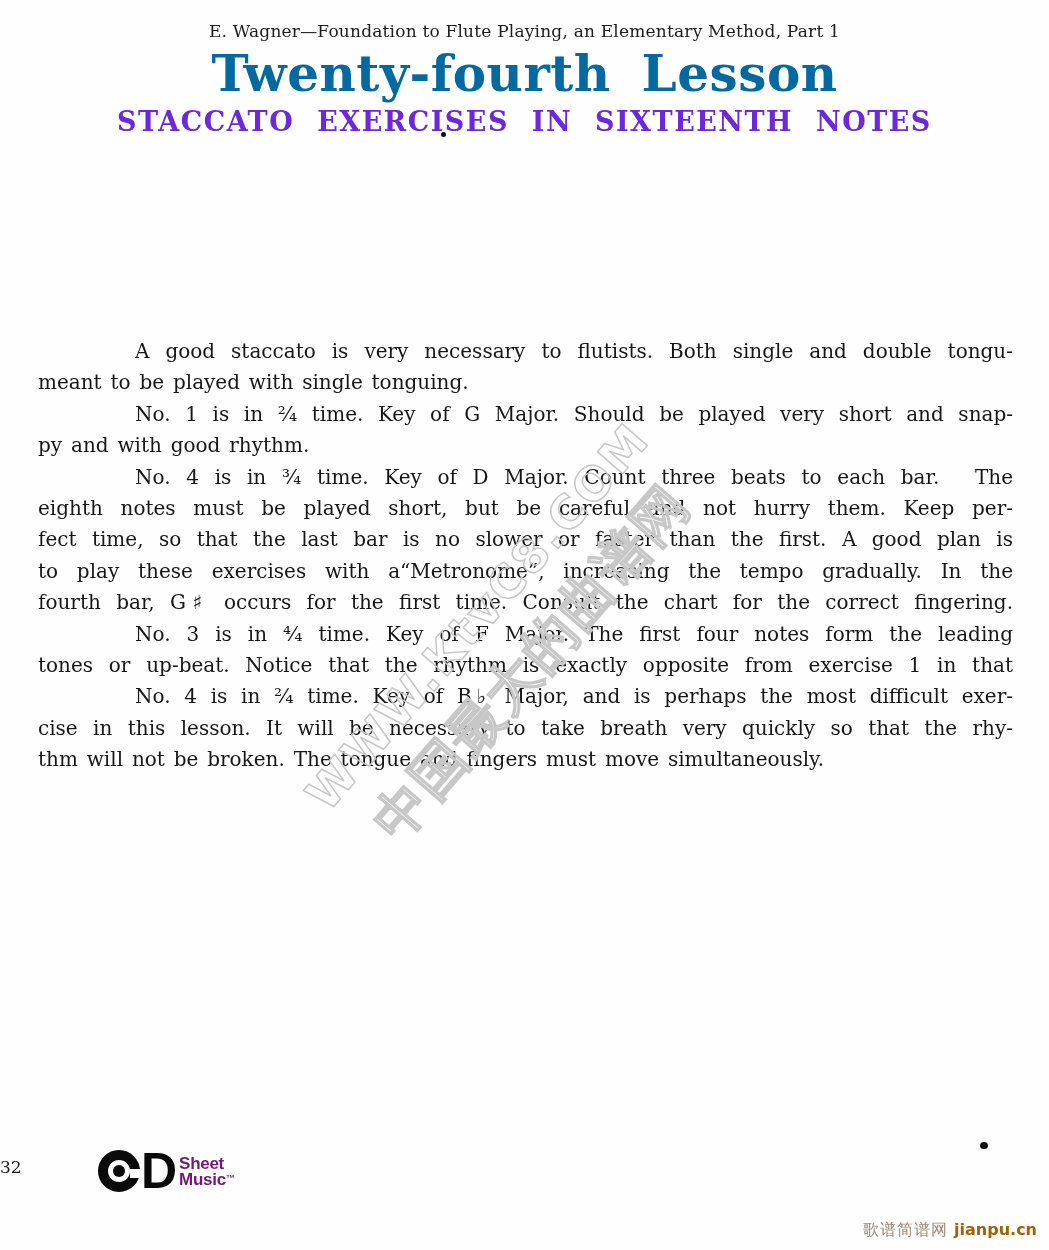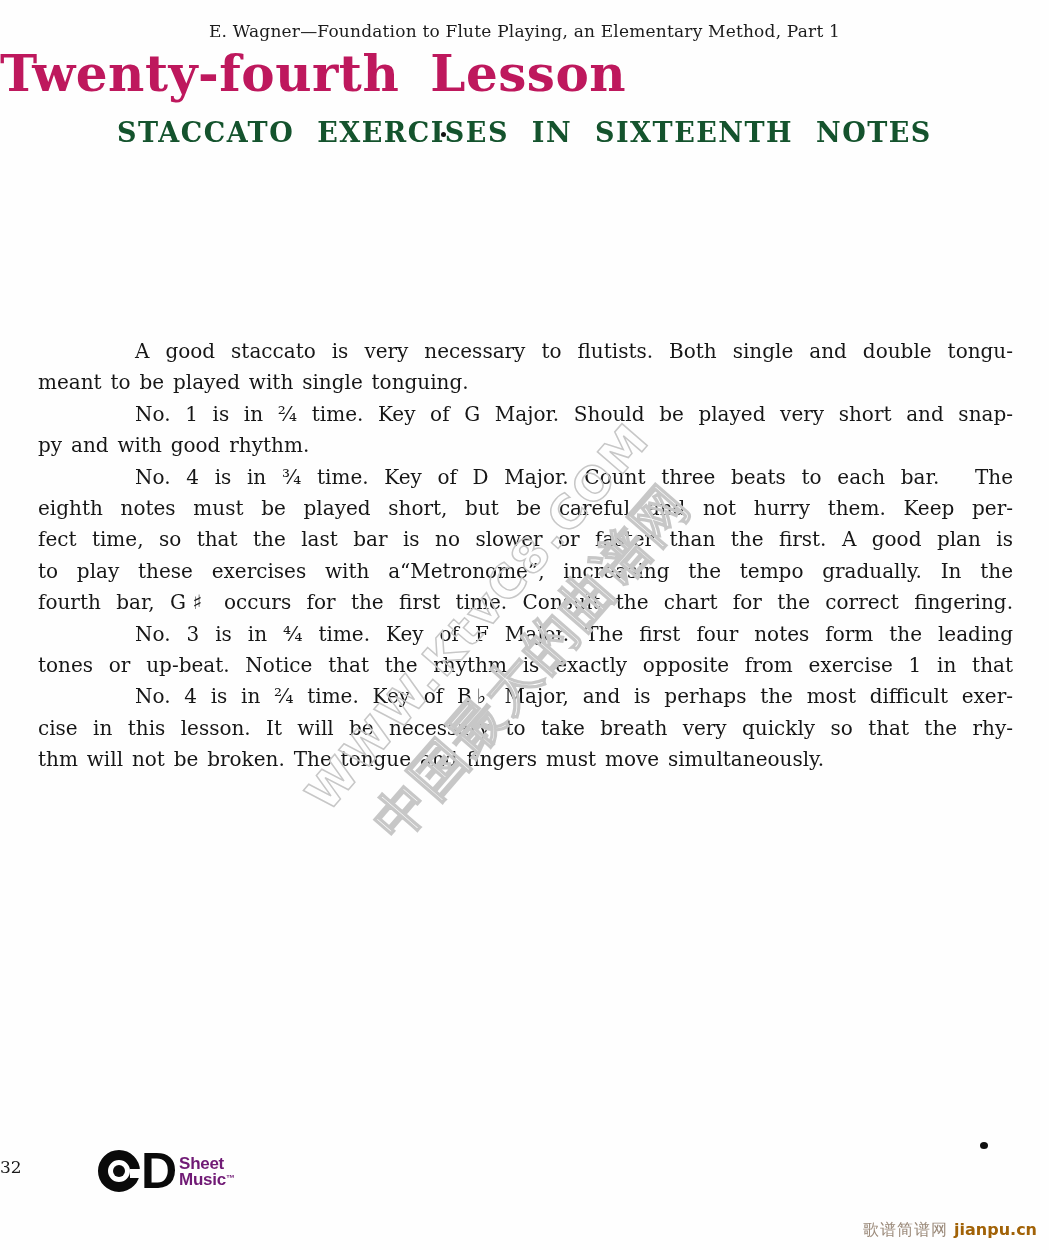--- a/index.html
+++ b/index.html
@@ -19,37 +19,37 @@
     top: 21px; left: 0; right: 0;
     text-align: center;
     font-size: 17px;
     color: #1c1c1c;
     letter-spacing: 0.2px;
   }
   .lesson-title {
     position: absolute;
     top: 44px; left: 0; right: 0;
     margin: 0;
-    text-align: left;
+    text-align: center;
     font-size: 50px;
     font-weight: 600;
     word-spacing: 13px;
     letter-spacing: 0.5px;
-    color: #be185d;
+    color: #0369a1;
   }
   .lesson-subtitle {
     position: absolute;
     top: 103px; left: 0; right: 0;
-    margin: 14px;
+    margin: 3px;
     text-align: center;
     font-size: 27px;
     font-weight: 600;
     letter-spacing: 1.5px;
     word-spacing: 12px;
-    color: #14532d;
+    color: #6d28d9;
   }
 
   
   .body-text {
     position: absolute;
     left: 38px;
     top: 336px;
     width: 975px;
     font-size: 20px;
     word-spacing: 2.5px;

